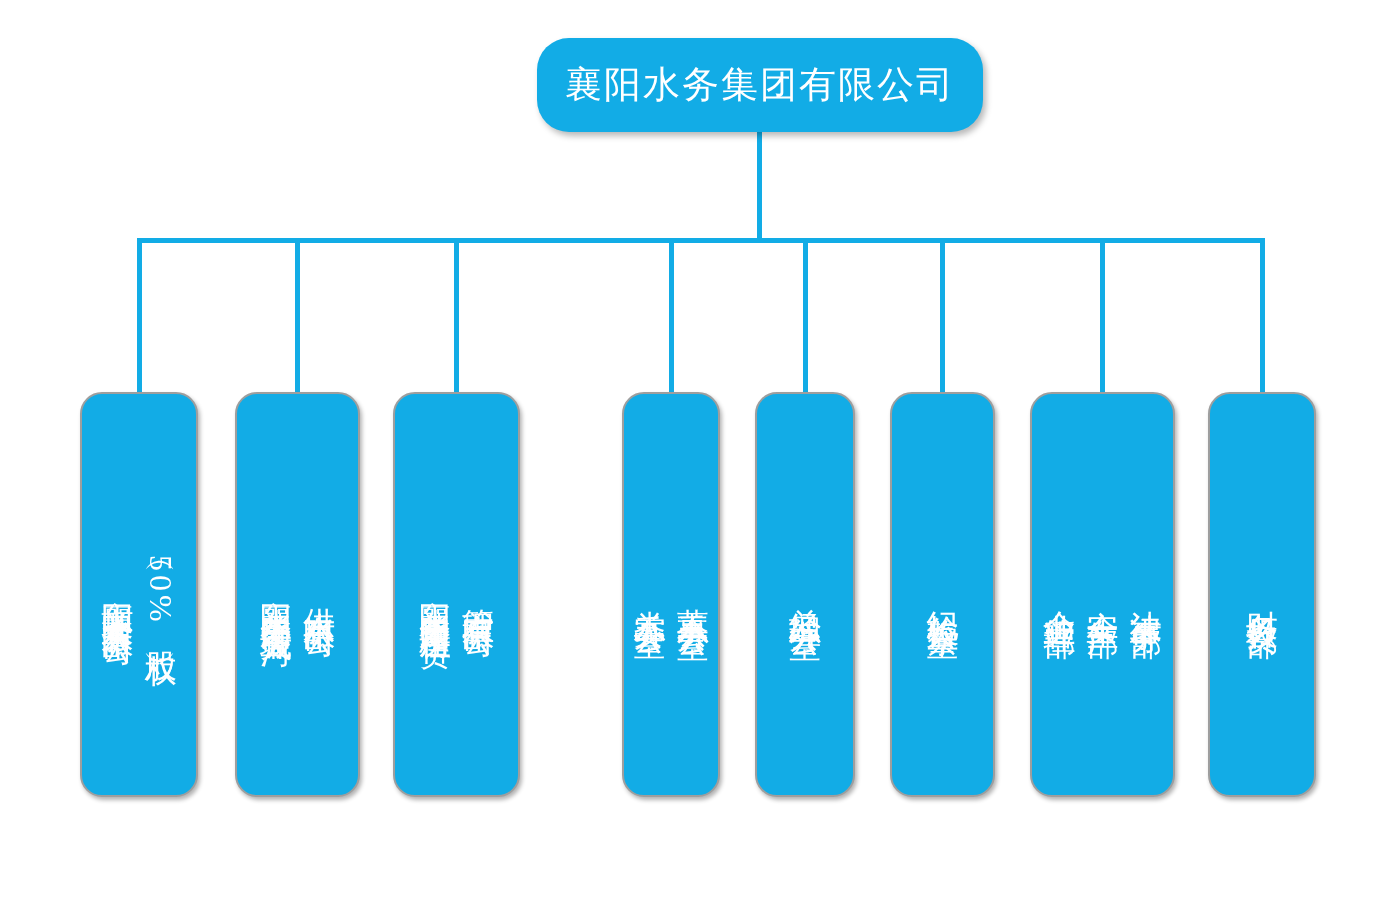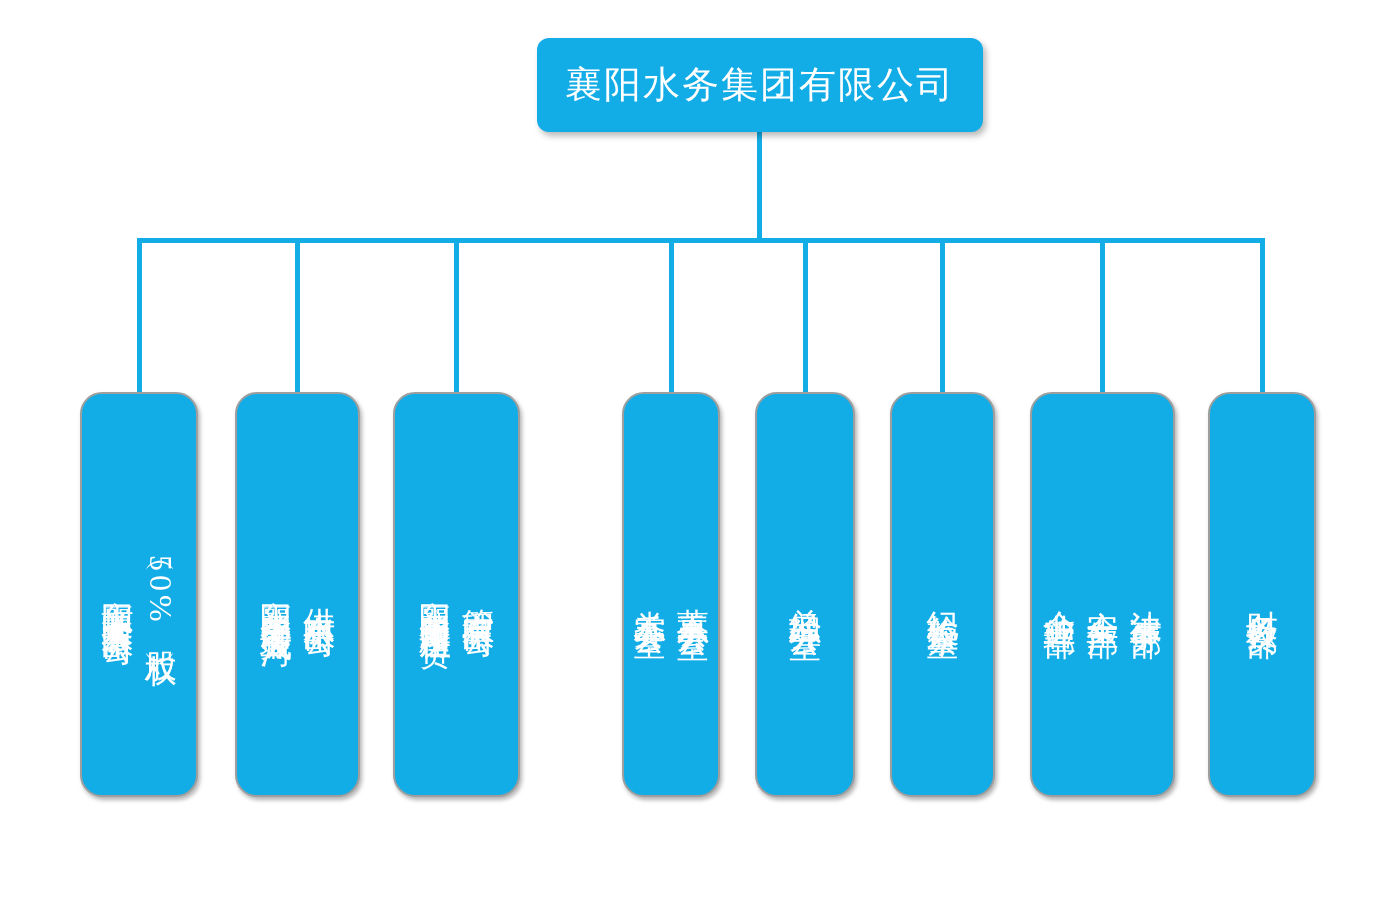--- a/index.html
+++ b/index.html
@@ -34,21 +34,21 @@
   
   .node {
     position: absolute;
     background: #12ACE6;
     display: flex;
     align-items: center;
     justify-content: center;
     box-sizing: border-box;
   }
   .root-node {
-    border-radius: 12px;
+    border-radius: 32px;
     box-shadow: 3px 4px 6px rgba(0,0,0,0.28);
   }
   .child-node {
     border: 2px solid #9E9E9E;
     border-radius: 22px;
     box-shadow: 2px 3px 4px rgba(0,0,0,0.30);
   }
   .n-root { left: 537px;  top: 38px;  width: 446px; height: 94px;  }
   .n1 { left: 80px;   top: 392px; width: 118px; height: 405px; }
   .n2 { left: 235px;  top: 392px; width: 125px; height: 405px; }

